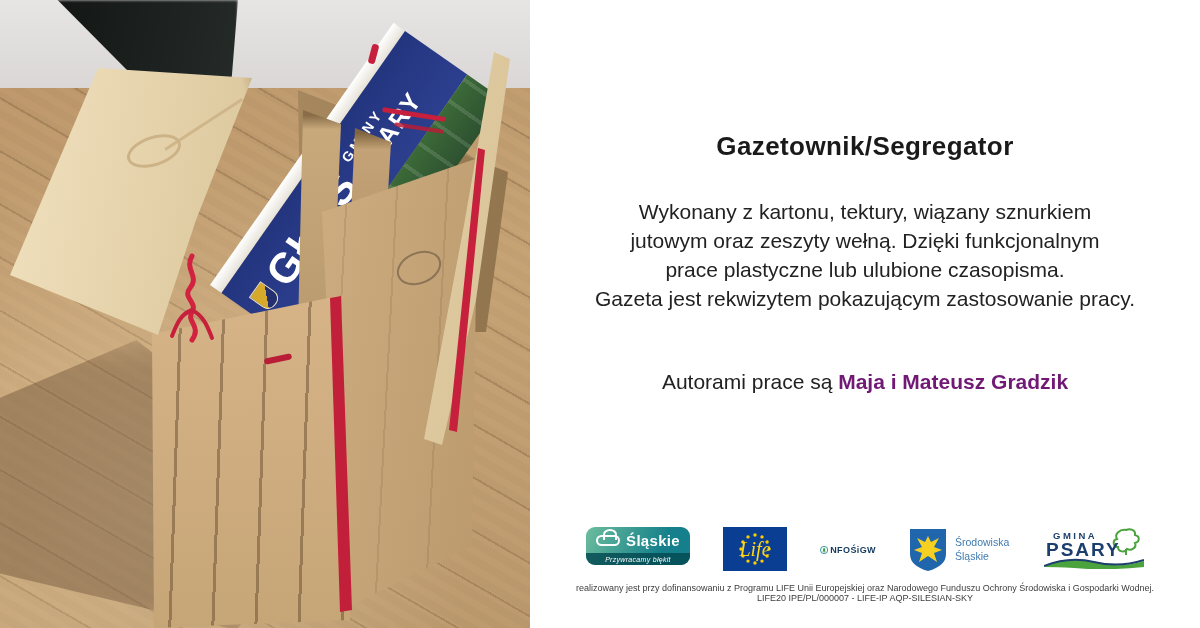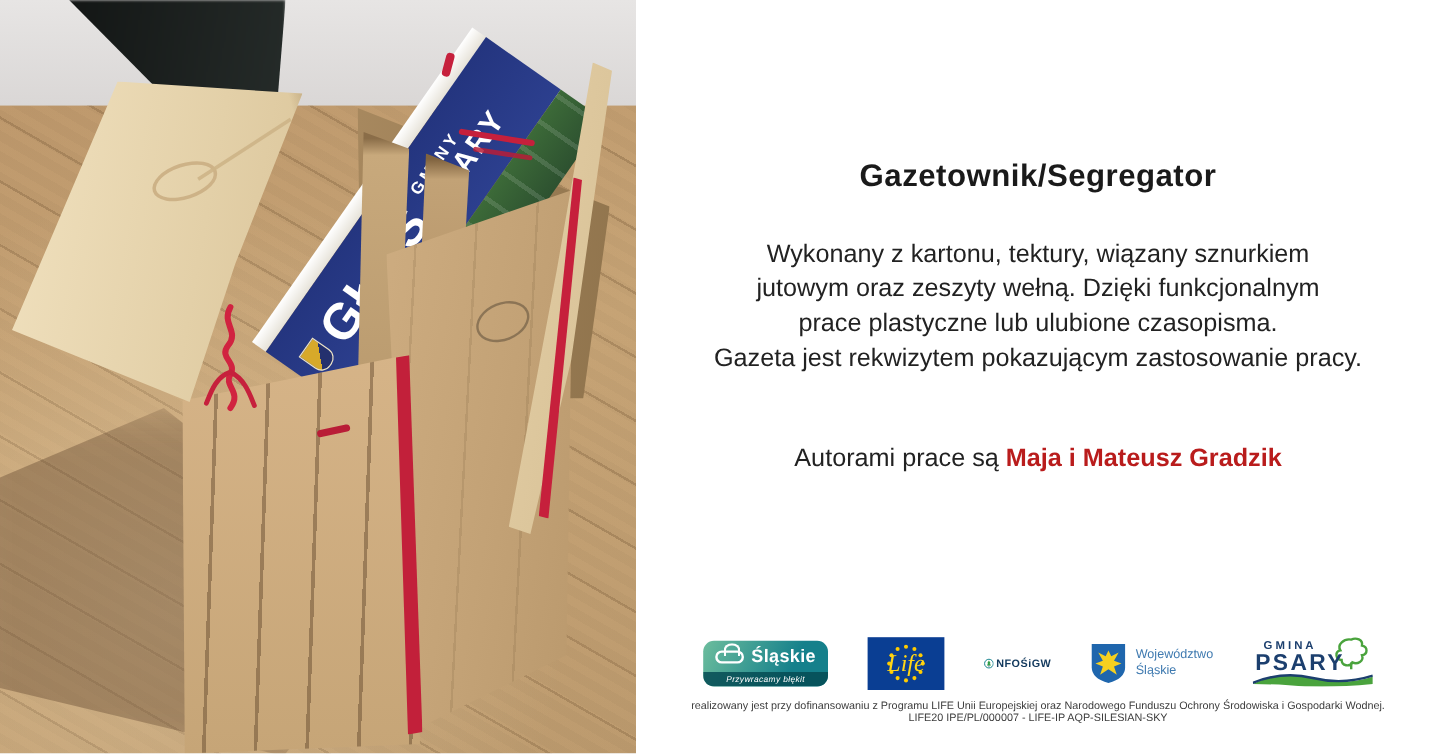--- a/index.html
+++ b/index.html
@@ -95,24 +95,24 @@
 
   
   .panel { position:absolute; left:530px; top:0; width:670px; height:628px; background:#fff; color:#1d1d1d; }
   .title { position:absolute; top:131px; width:100%; text-align:center;
            font-size:26px; font-weight:700; letter-spacing:.4px; color:#1a1a1a; }
   .para  { position:absolute; top:197px; width:100%; text-align:center;
            font-size:21px; line-height:29px; color:#222; }
   .para div { white-space:nowrap; }
   .authors { position:absolute; top:370px; width:100%; text-align:center;
            font-size:21px; color:#222; white-space:nowrap; }
-  .authors strong { font-weight:700; color:#b91c1c; }
+  .authors strong { font-weight:700; color:#701a75; }
 
   .logos { position:absolute; top:527px; width:100%; height:52px;
-           display:flex; justify-content:center; align-items:center; gap:33px; }
+           display:flex; justify-content:center; gap:33px; }
 
   .logo-slaskie { width:104px; height:38px; border-radius:9px; overflow:hidden; flex:none;
            background:linear-gradient(115deg,#6cbd9d,#15808b 70%);
            display:flex; flex-direction:column; color:#fff; }
   .ls-top { height:26px; display:flex; align-items:center; justify-content:center; gap:6px; }
   .cloud { width:24px; height:11px; border:2px solid #fff; border-radius:10px; position:relative; flex:none; }
   .cloud::before { content:""; position:absolute; width:10px; height:9px; border:2px solid #fff;
            border-bottom:none; border-radius:50% 50% 0 0; top:-8px; left:5px; }
   .ls-title { font-size:15px; font-weight:700; letter-spacing:.3px; }
   .ls-sub { height:12px; background:rgba(5,75,84,.85); font-size:7px; font-style:italic;
@@ -245,21 +245,21 @@
       </svg>
       <div class="nfos-label">NFOŚiGW</div>
     </div>
 
     <div class="logo-woj">
       <svg width="38" height="44" viewBox="0 0 38 44">
         <path d="M1 1 H37 V26 Q37 38 19 43 Q1 38 1 26 Z" fill="#1f66ad"></path>
         <path d="M19 8 L22 14 L30 10 L25 19 L33 22 L25 25 L28 34 L19 28 L10 34 L13 25 L5 22 L13 19 L8 10 L16 14 Z" fill="#f5d020"></path>
       </svg>
       <div class="woj-text">
-        <div>Województwo</div>
+        <div>Środowiska</div>
         <div>Śląskie</div>
       </div>
     </div>
 
     <div class="logo-psary">
       <div class="ps-gmina">GMINA</div>
       <svg class="ps-tree" width="32" height="28" viewBox="0 0 32 28">
         <path d="M16 3 C20 1 26 3 25 8 C30 9 30 15 25 16 C27 21 21 24 17 22 C15 26 8 25 8 20 C3 20 2 13 7 12 C4 7 10 2 16 3 Z" fill="none" stroke="#4aa33d" stroke-width="2"></path>
         <line x1="16" y1="22" x2="16" y2="28" stroke="#4aa33d" stroke-width="2"></line>
       </svg>

